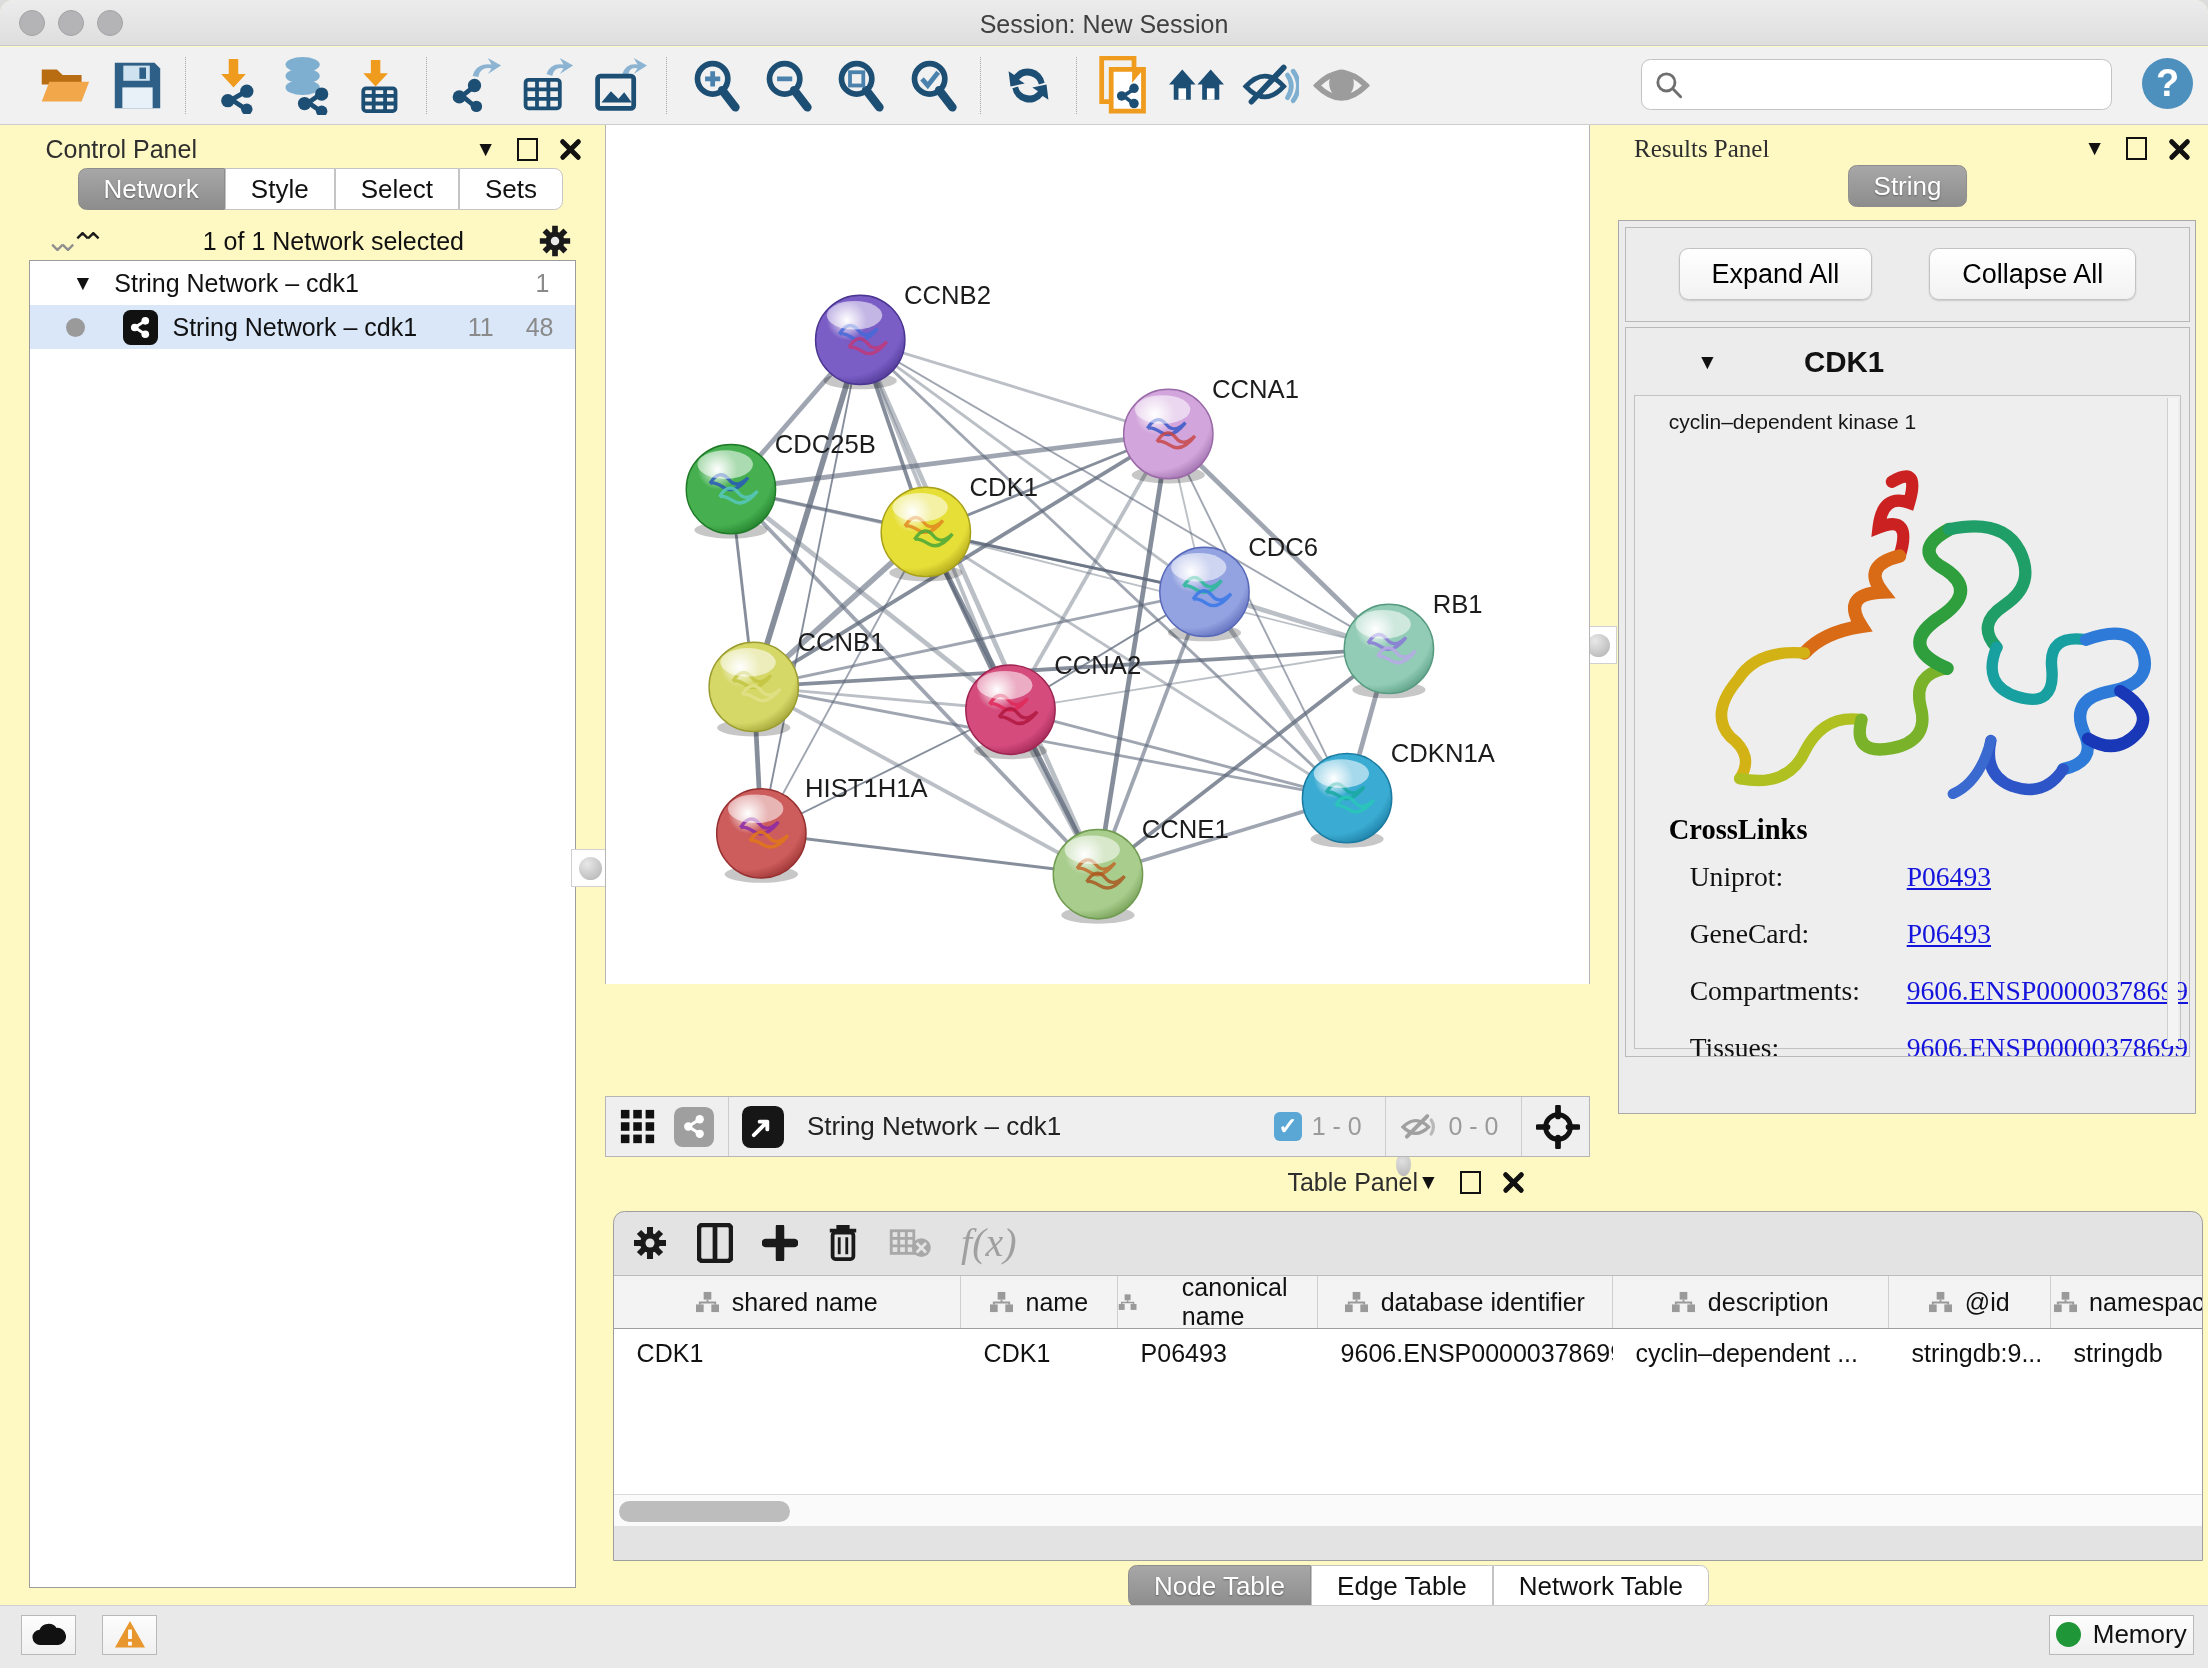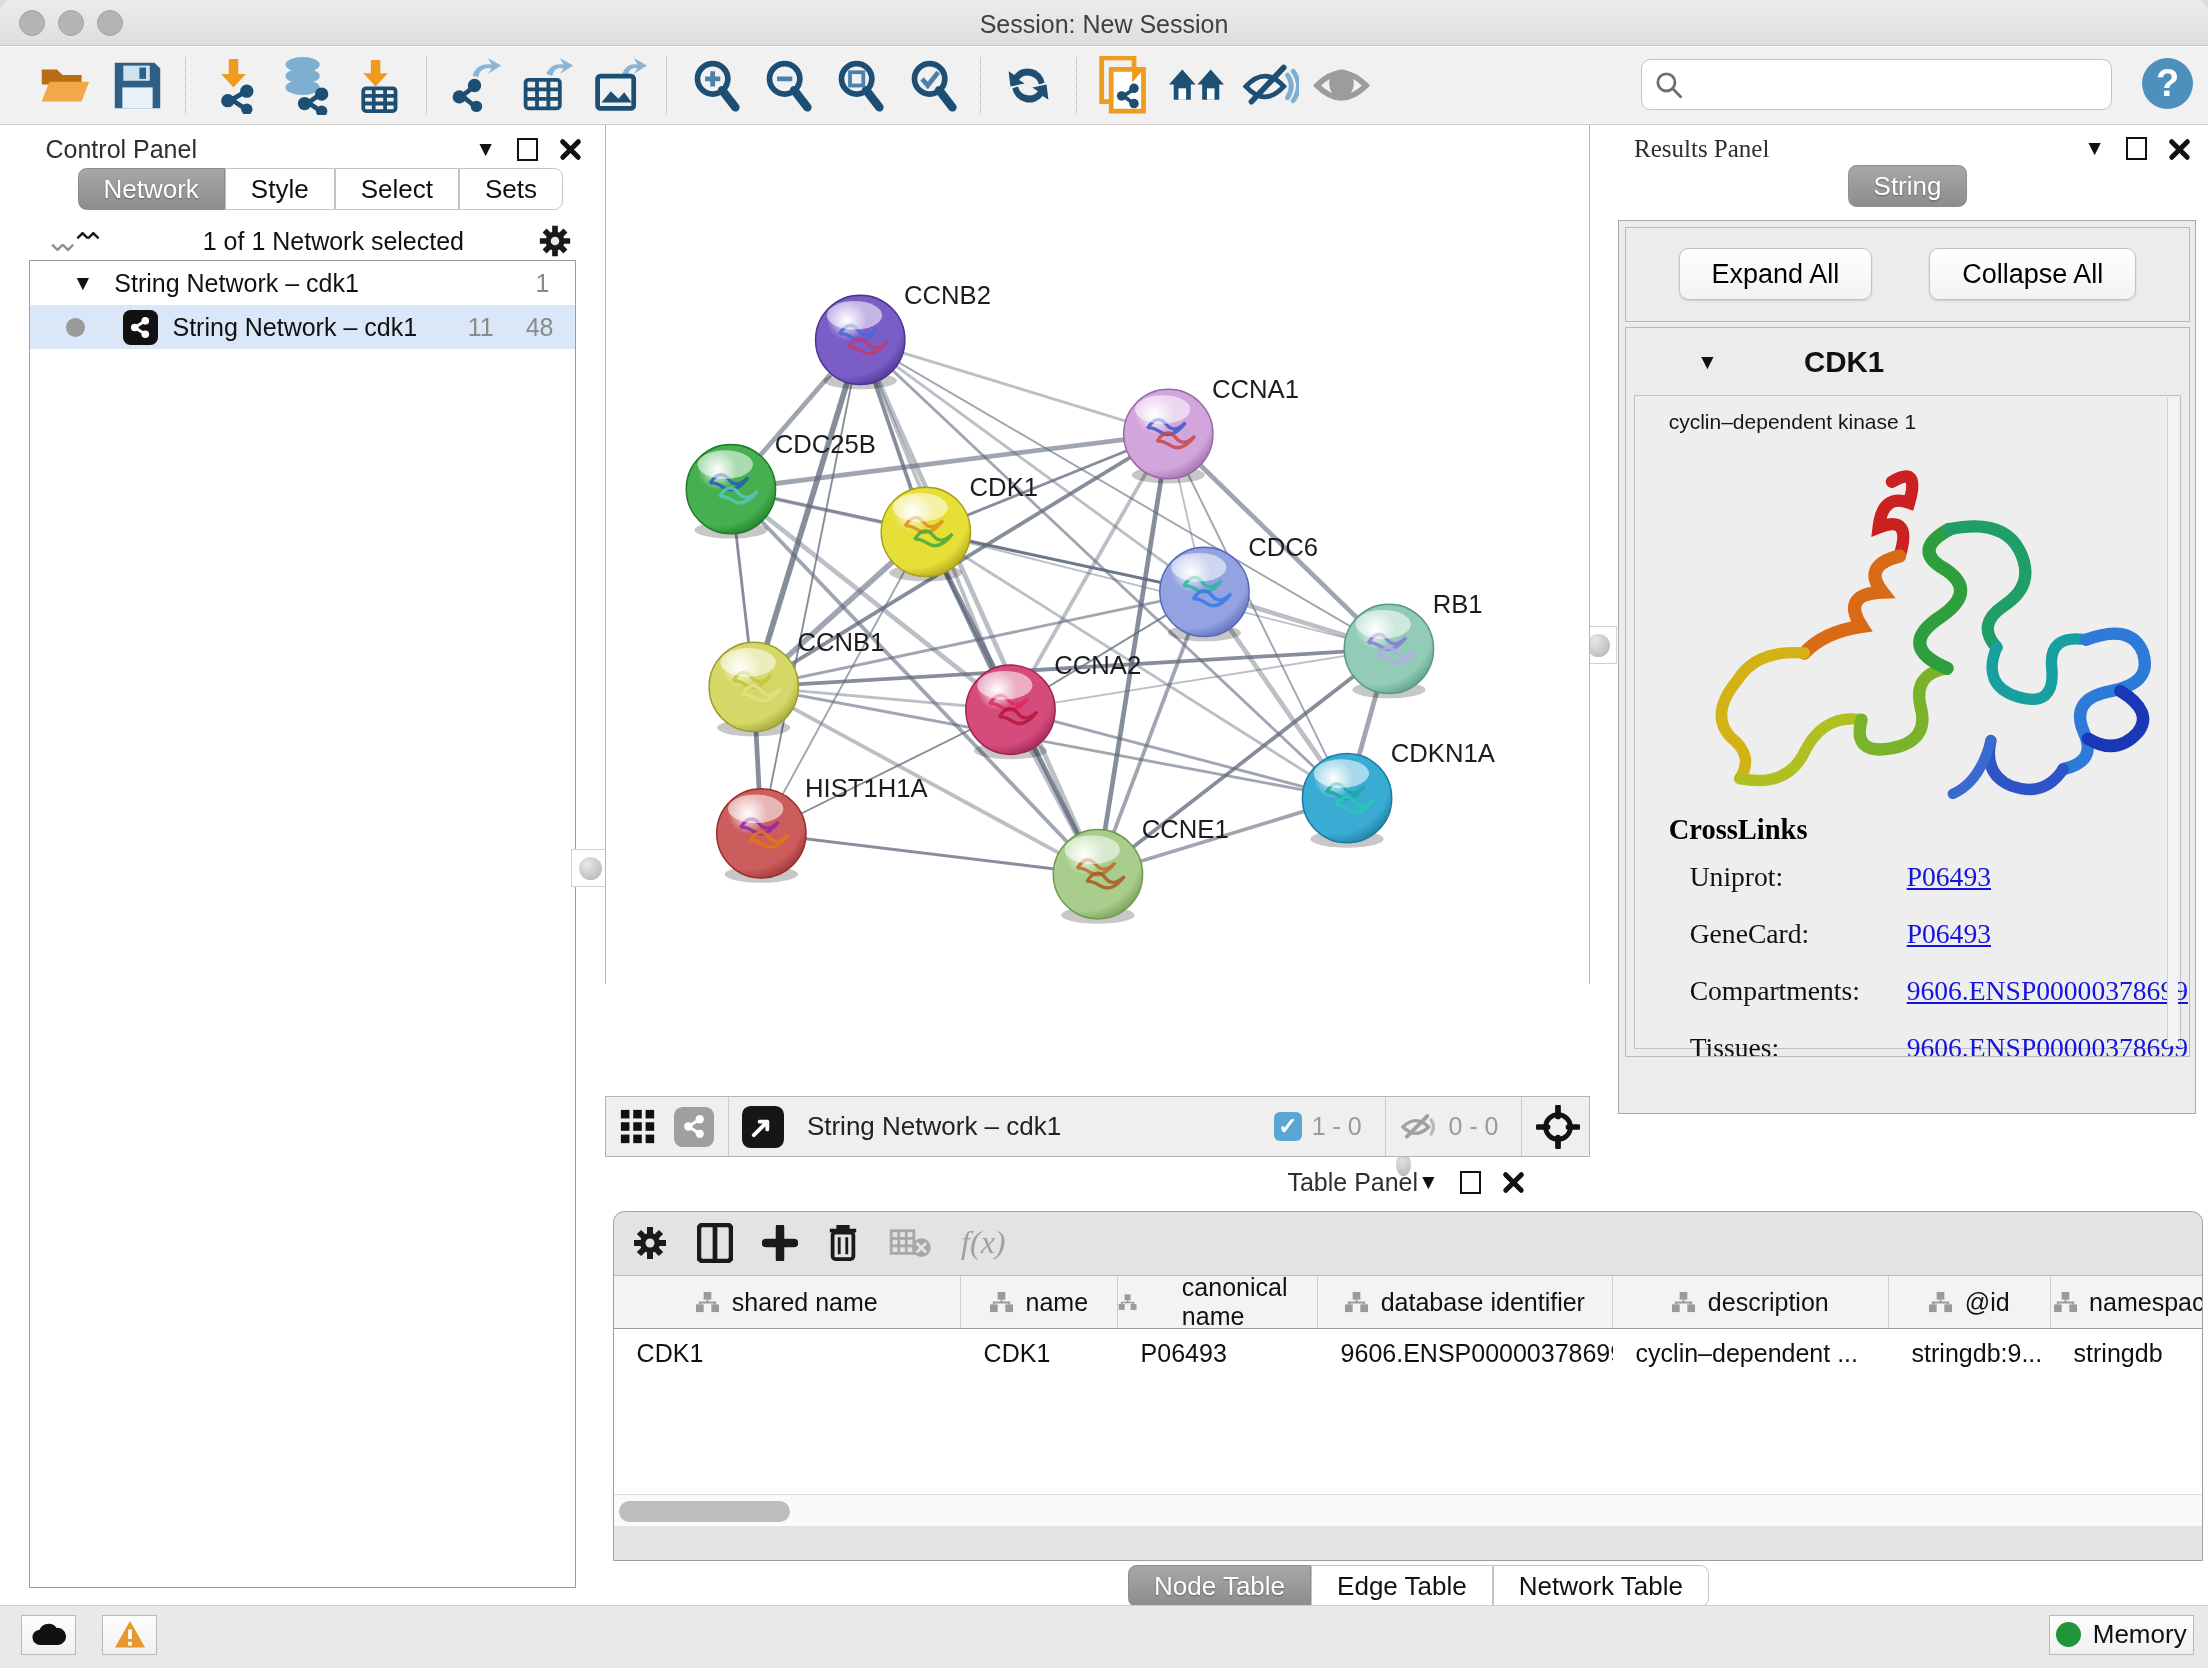--- a/index.html
+++ b/index.html
@@ -1,17 +1,17 @@
 <!DOCTYPE html>
 <html style="font-size:15px"><head>
 <meta charset="utf-8">
 <style>
   * { margin:0; padding:0; box-sizing:border-box; }
   html,body { width:2208px; height:1668px; background:#dcdcdc; font-family:"Liberation Sans", sans-serif; }
-  #window { position:absolute; left:0; top:0; width:2208px; height:1668px; background:#ffffff; border-radius:13.3px 13.3px 0 0; overflow:hidden; }
+  #window { position:absolute; left:0; top:0; width:2208px; height:1668px; background:#fef9c3; border-radius:13.3px 13.3px 0 0; overflow:hidden; }
 
   
   #titlebar { position:absolute; left:0; top:0; width:100%; height:46px; background:linear-gradient(#ececec,#dedede); border-bottom:1px solid #c8c8c8; }
   .traffic { position:absolute; top:9.5px; width:26px; height:26px; border-radius:50%; background:#b4b4b6; border:1px solid #a2a2a4; }
   #win-title { position:absolute; top:9.5px; left:0; width:100%; text-align:center; font-size:25px; color:#404040; }
 
   
   #toolbar { position:absolute; left:0; top:47px; width:100%; height:78px; background:#f1f1f1; border-bottom:1px solid #cdcdcd; display:flex; align-items:center; }
   .tb-icon { width:59px; height:59px; margin:0 6.7px; display:flex; align-items:center; justify-content:center; }
   .tb-sep { width:0; height:57px; border-left:1.9px dotted #a9a9a9; margin:0 11.4px; }
@@ -700,21 +700,21 @@
             <path d="M14 15 v18 M22 15 v18" stroke="#1a1a1a" stroke-width="3"></path>
           </svg>
         <svg width="44" height="32" viewBox="0 0 46 34">
             <g stroke="#a8a8a8" stroke-width="3" fill="none">
               <rect x="2" y="4" width="24" height="24"></rect>
               <path d="M2 12 h24 M2 20 h24 M10 4 v24 M18 4 v24"></path>
             </g>
             <circle cx="34" cy="22" r="10" fill="#a8a8a8"></circle>
             <path d="M29 17 l10 10 M39 17 l-10 10" stroke="#e3e3e3" stroke-width="3"></path>
           </svg>
-        <span style="font-family:'Liberation Serif',serif; font-style:italic; font-size:32px; color:#a0a0a0;">f(x)</span>
+        <span style="font-family:'Liberation Serif',serif; font-style:italic; font-size:40px; color:#a0a0a0;">f(x)</span>
       </div>
       <div id="tp-table">
         <div id="tp-cols">
             <div class="col-head" style="width: 347px;">
               <svg width="25" height="23" viewBox="0 0 26 24">
                 <g fill="#9a9a9a">
                   <rect x="9" y="1" width="8" height="8"></rect>
                   <rect x="1" y="14" width="8" height="8"></rect>
                   <rect x="17" y="14" width="8" height="8"></rect>
                   <path d="M13 9 v4 M5 14 v-2 h16 v2" stroke="#9a9a9a" stroke-width="2" fill="none"></path>

